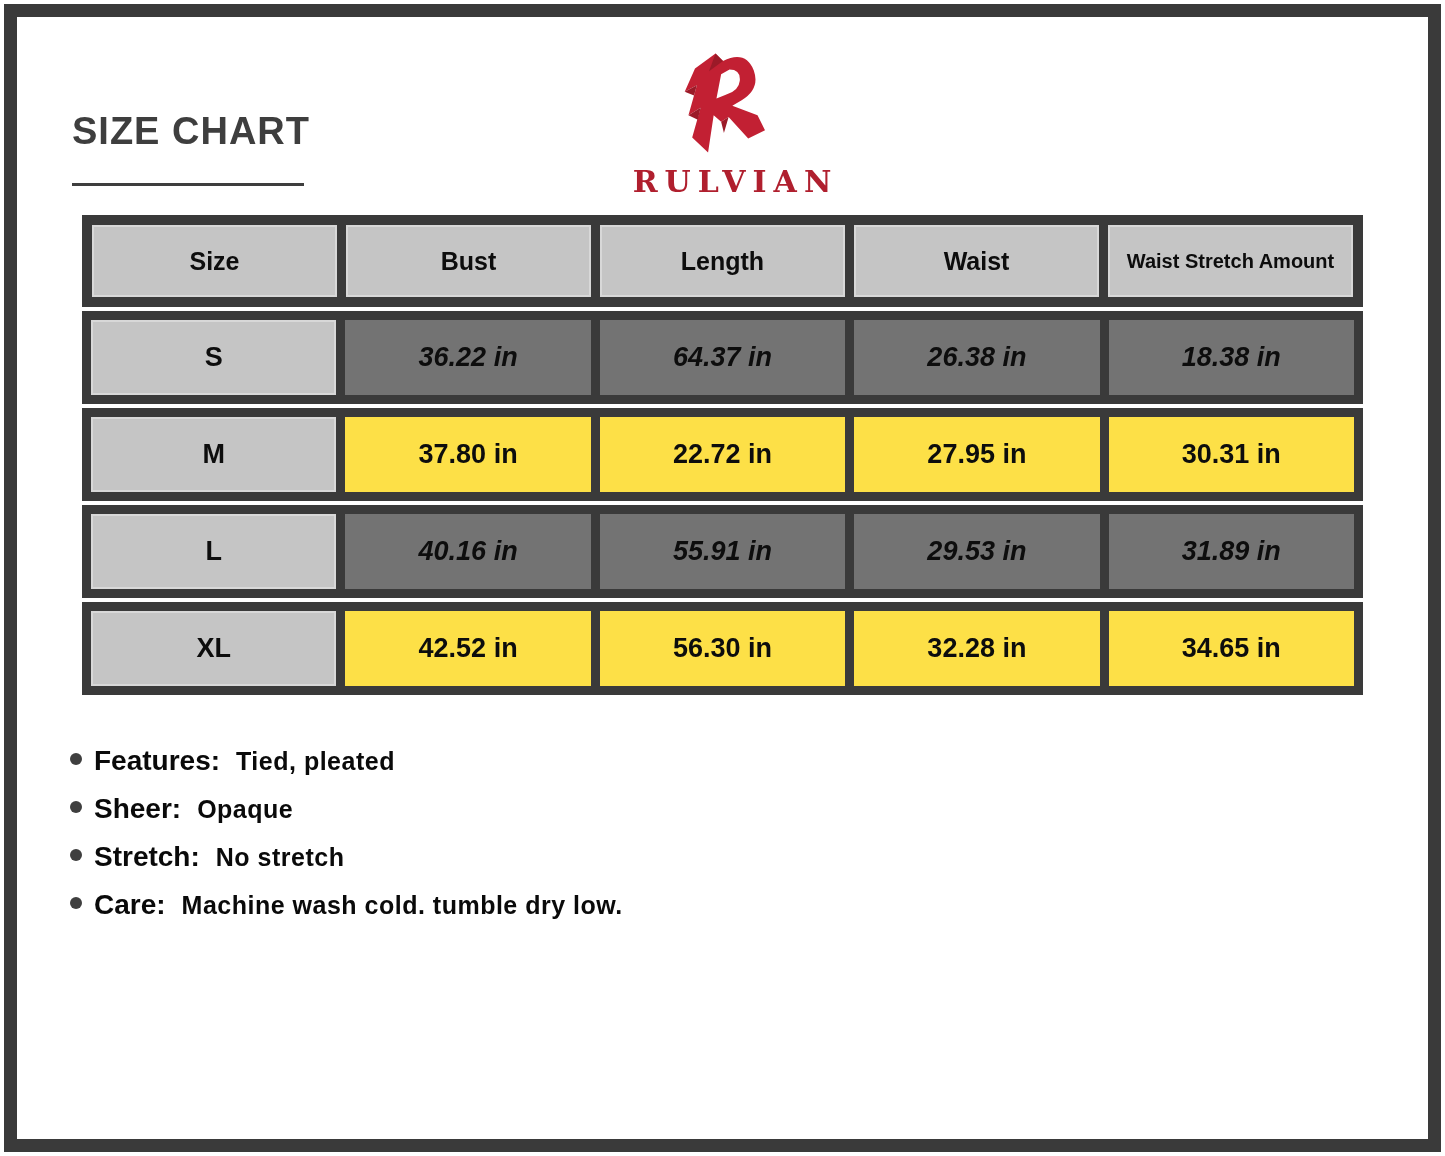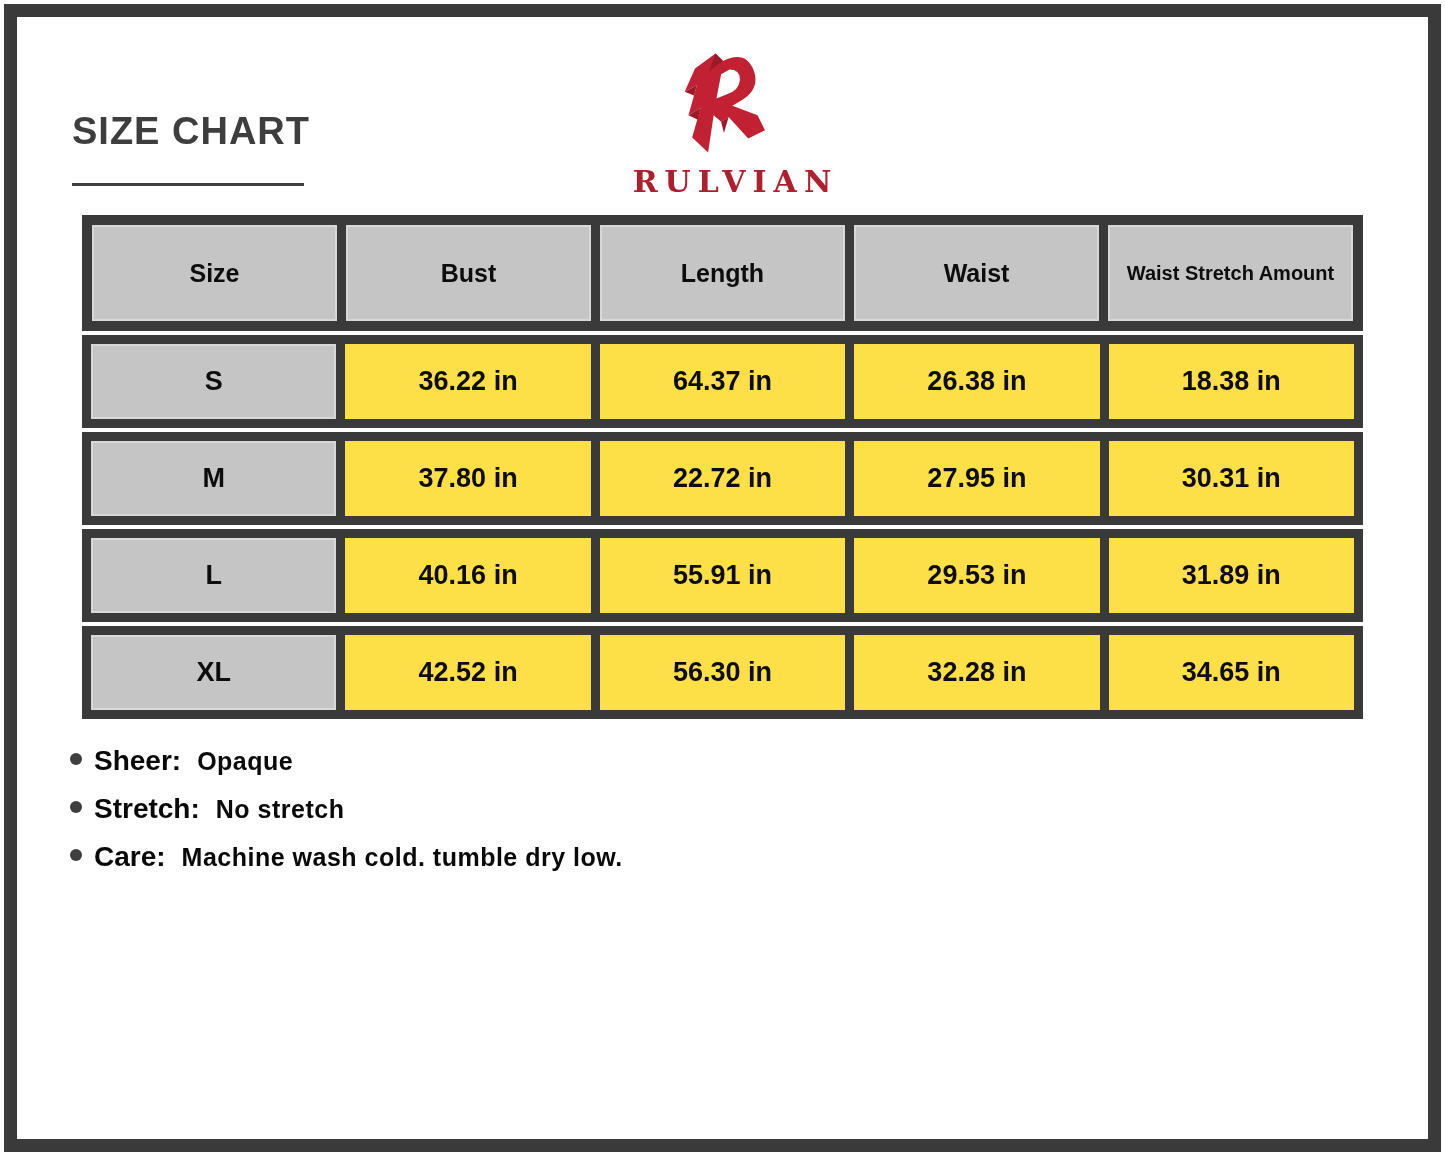--- a/index.html
+++ b/index.html
@@ -64,36 +64,36 @@
     top: 215px;
   }
   .t-row {
     background: #3a3a3a;
     display: grid;
     grid-template-columns: repeat(5, 1fr);
     gap: 9px;
     padding: 10px;
     margin-bottom: 4px;
   }
-  .t-row.header .cell { height: 96px; text-align: center; }
+  .t-row.header .cell { height: 72px; text-align: center; }
   .t-row.data { padding: 9px; }
   .t-row.data .cell { height: 75px; }
   .cell {
     display: flex;
     align-items: center;
     justify-content: center;
     text-align: center;
     font-weight: 700;
     color: #0d0d0d;
   }
   .cell.gray {
     background: #c5c5c5;
     box-shadow: inset 0 0 0 2px #d8d8d8;
   }
-  .cell.white { background: #fde047; }
+  .cell.white { background: #737373; font-style: italic; }
   .cell.off   { background: #fde047; }
   .t-row.header .cell { font-size: 25px; }
   .t-row.header .cell.small { font-size: 20px; }
   .cell.size-col { font-size: 30px; }
   .t-row.data .cell { font-size: 27px; }
 
   
   .details {
     position: absolute;
     left: 70px;
@@ -199,20 +199,25 @@
     <div class="cell off">42.52 in</div>
     <div class="cell off">56.30 in</div>
     <div class="cell off">32.28 in</div>
     <div class="cell off">34.65 in</div>
   </div>
 </div>
 
 <ul class="details">
   <li>
     <span class="bullet-dot"></span>
+    <span class="detail-label">Features:</span>
+    <span class="detail-value">Tied, pleated</span>
+  </li>
+  <li>
+    <span class="bullet-dot"></span>
     <span class="detail-label">Sheer:</span>
     <span class="detail-value">Opaque</span>
   </li>
   <li>
     <span class="bullet-dot"></span>
     <span class="detail-label">Stretch:</span>
     <span class="detail-value">No stretch</span>
   </li>
   <li>
     <span class="bullet-dot"></span>

